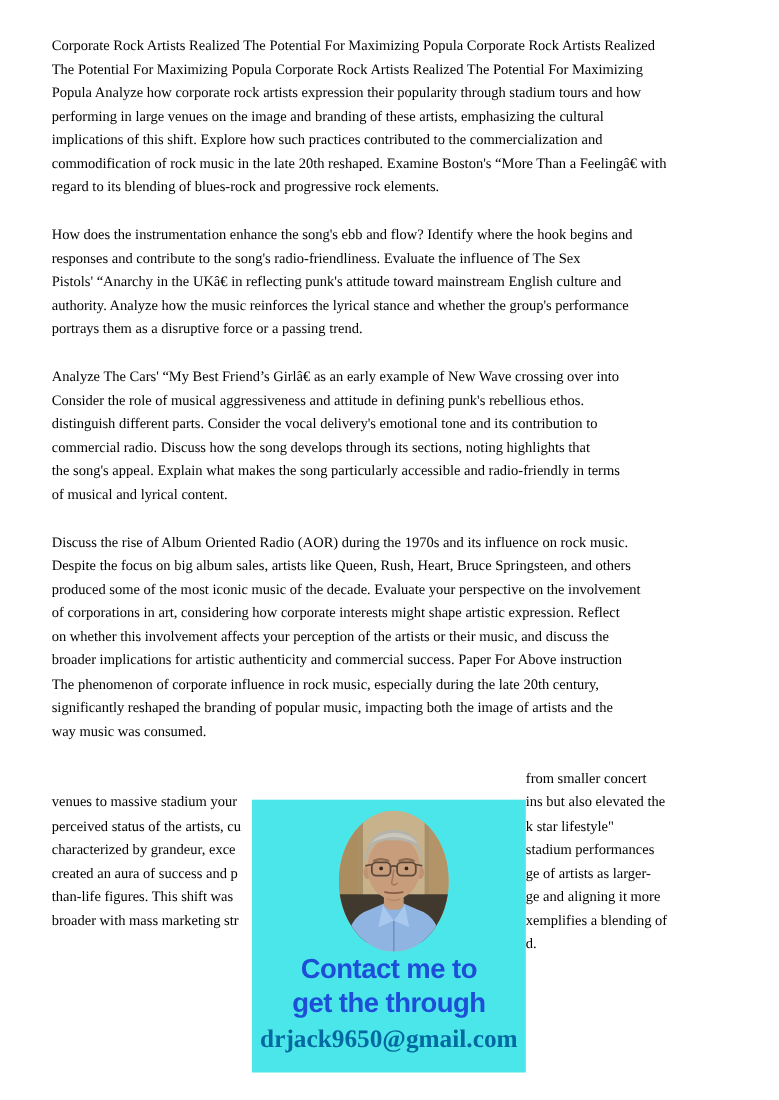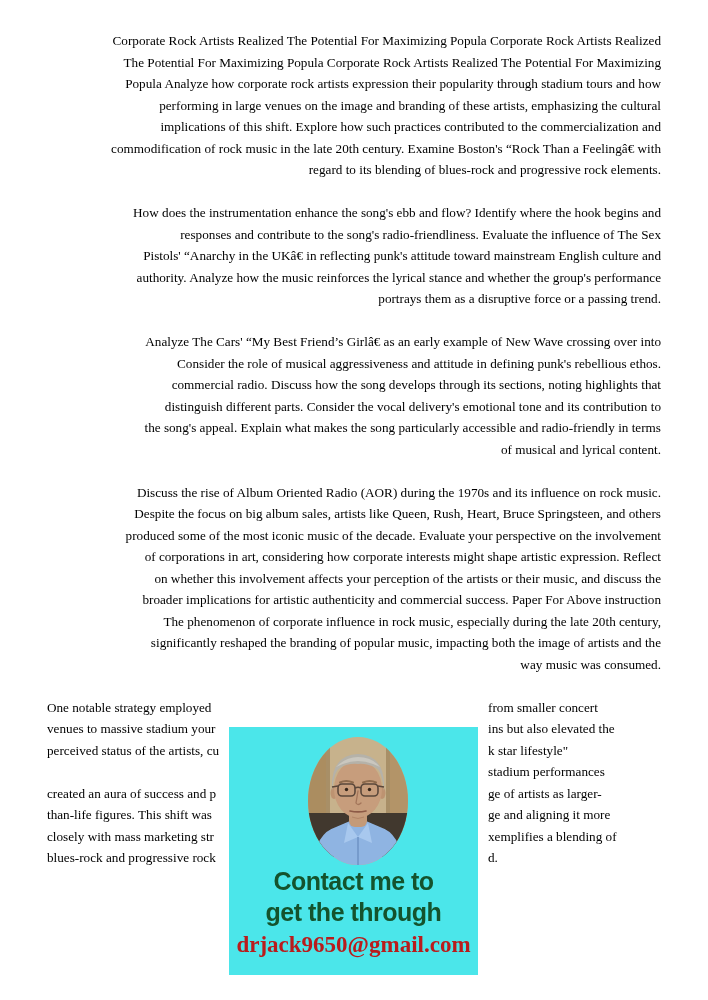--- a/index.html
+++ b/index.html
@@ -11,25 +11,25 @@
     font-family: "Liberation Serif", serif;
   }
   .page {
     position: absolute;
     left: 47px; top: 30px;
     width: 614px;
     color: #000000;
     font-size: 13.2px;
     line-height: 21.5px;
   }
-  .para { margin: 0 0 21.5px 0; text-align: right; }
+  .para { margin: 0 0 21.5px 0; }
   .line { white-space: nowrap; }
   .line.split { position: relative; height: 21.5px; }
   .lfrag { position: absolute; left: 0; top: 0; white-space: nowrap; }
-  .rfrag { position: absolute; left: 431px; top: 0; white-space: nowrap; margin-left: 10px; }
+  .rfrag { position: absolute; left: 431px; top: 0; white-space: nowrap; }
 
   .overlay {
     position: absolute;
     left: 229px; top: 727px;
     width: 249px; height: 248px;
     z-index: 5;
   }
   .photo {
     position: absolute;
     left: 79px; top: 10px;
@@ -59,83 +59,82 @@
 <body>
 
 <div class="page">
 
   <div class="para">
     <div class="line">Corporate Rock Artists Realized The Potential For Maximizing Popula Corporate Rock Artists Realized</div>
     <div class="line">The Potential For Maximizing Popula Corporate Rock Artists Realized The Potential For Maximizing</div>
     <div class="line">Popula Analyze how corporate rock artists expression their popularity through stadium tours and how</div>
     <div class="line">performing in large venues on the image and branding of these artists, emphasizing the cultural</div>
     <div class="line">implications of this shift. Explore how such practices contributed to the commercialization and</div>
-    <div class="line">commodification of rock music in the late 20th century. Examine Boston's “Rock Than a Feelingâ€ with</div>
+    <div class="line">commodification of rock music in the late 20th reshaped. Examine Boston's “More Than a Feelingâ€ with</div>
     <div class="line">regard to its blending of blues-rock and progressive rock elements.</div>
   </div>
 
   <div class="para">
     <div class="line">How does the instrumentation enhance the song's ebb and flow? Identify where the hook begins and</div>
     <div class="line">responses and contribute to the song's radio-friendliness. Evaluate the influence of The Sex</div>
     <div class="line">Pistols' “Anarchy in the UKâ€ in reflecting punk's attitude toward mainstream English culture and</div>
     <div class="line">authority. Analyze how the music reinforces the lyrical stance and whether the group's performance</div>
     <div class="line">portrays them as a disruptive force or a passing trend.</div>
   </div>
 
   <div class="para">
     <div class="line">Analyze The Cars' “My Best Friend’s Girlâ€ as an early example of New Wave crossing over into</div>
     <div class="line">Consider the role of musical aggressiveness and attitude in defining punk's rebellious ethos.</div>
+    <div class="line">distinguish different parts. Consider the vocal delivery's emotional tone and its contribution to</div>
     <div class="line">commercial radio. Discuss how the song develops through its sections, noting highlights that</div>
-    <div class="line">distinguish different parts. Consider the vocal delivery's emotional tone and its contribution to</div>
     <div class="line">the song's appeal. Explain what makes the song particularly accessible and radio-friendly in terms</div>
     <div class="line">of musical and lyrical content.</div>
   </div>
 
   <div class="para">
     <div class="line">Discuss the rise of Album Oriented Radio (AOR) during the 1970s and its influence on rock music.</div>
     <div class="line">Despite the focus on big album sales, artists like Queen, Rush, Heart, Bruce Springsteen, and others</div>
     <div class="line">produced some of the most iconic music of the decade. Evaluate your perspective on the involvement</div>
     <div class="line">of corporations in art, considering how corporate interests might shape artistic expression. Reflect</div>
     <div class="line">on whether this involvement affects your perception of the artists or their music, and discuss the</div>
     <div class="line">broader implications for artistic authenticity and commercial success. Paper For Above instruction</div>
     <div class="line">The phenomenon of corporate influence in rock music, especially during the late 20th century,</div>
     <div class="line">significantly reshaped the branding of popular music, impacting both the image of artists and the</div>
     <div class="line">way music was consumed.</div>
   </div>
 
   <div class="para">
     <div class="line split">
-      <span class="lfrag">One notable strategy employed</span>
       <span class="rfrag">from smaller concert</span>
     </div>
     <div class="line split">
       <span class="lfrag">venues to massive stadium your</span>
       <span class="rfrag">ins but also elevated the</span>
     </div>
     <div class="line split">
       <span class="lfrag">perceived status of the artists, cu</span>
       <span class="rfrag">k star lifestyle"</span>
     </div>
     <div class="line split">
+      <span class="lfrag">characterized by grandeur, exce</span>
       <span class="rfrag">stadium performances</span>
     </div>
     <div class="line split">
       <span class="lfrag">created an aura of success and p</span>
       <span class="rfrag">ge of artists as larger-</span>
     </div>
     <div class="line split">
       <span class="lfrag">than-life figures. This shift was</span>
       <span class="rfrag">ge and aligning it more</span>
     </div>
     <div class="line split">
-      <span class="lfrag">closely with mass marketing str</span>
+      <span class="lfrag">broader with mass marketing str</span>
       <span class="rfrag">xemplifies a blending of</span>
     </div>
     <div class="line split">
-      <span class="lfrag">blues-rock and progressive rock</span>
       <span class="rfrag">d.</span>
     </div>
   </div>
 
 </div>
 
 <div class="overlay" style="background-color: rgb(75, 230, 234);">
 
   <div class="photo">
     <svg viewBox="0 0 100 128" aria-hidden="true">
@@ -171,20 +170,20 @@
         <line x1="70" y1="49" x2="76" y2="50" stroke="#5a473a" stroke-width="1.4"></line>
         <circle cx="38.5" cy="52.5" r="1.7" fill="#352519"></circle>
         <circle cx="61.5" cy="52.5" r="1.7" fill="#352519"></circle>
         <path d="M50,54 L48,66 Q50,69 53,66" stroke="#a3755a" stroke-width="1.3" fill="none" stroke-linecap="round"></path>
         <path d="M42,74 Q50,75.8 58,74" stroke="#8d5a46" stroke-width="1.7" fill="none" stroke-linecap="round"></path>
         <path d="M44,80 Q50,83 56,80" stroke="#ab7c5e" stroke-width="1" fill="none" opacity="0.7"></path>
       </g>
     </svg>
   </div>
 
-  <div class="contact-heading" style="color: #14532d;">
+  <div class="contact-heading" style="color: #1d4ed8;">
     <div>Contact me to</div>
     <div>get the through</div>
   </div>
 
-  <div class="contact-email" style="color: #b91c1c;">drjack9650@gmail.com</div>
+  <div class="contact-email" style="color: #0369a1;">drjack9650@gmail.com</div>
 
 </div>
 
 </body></html>

